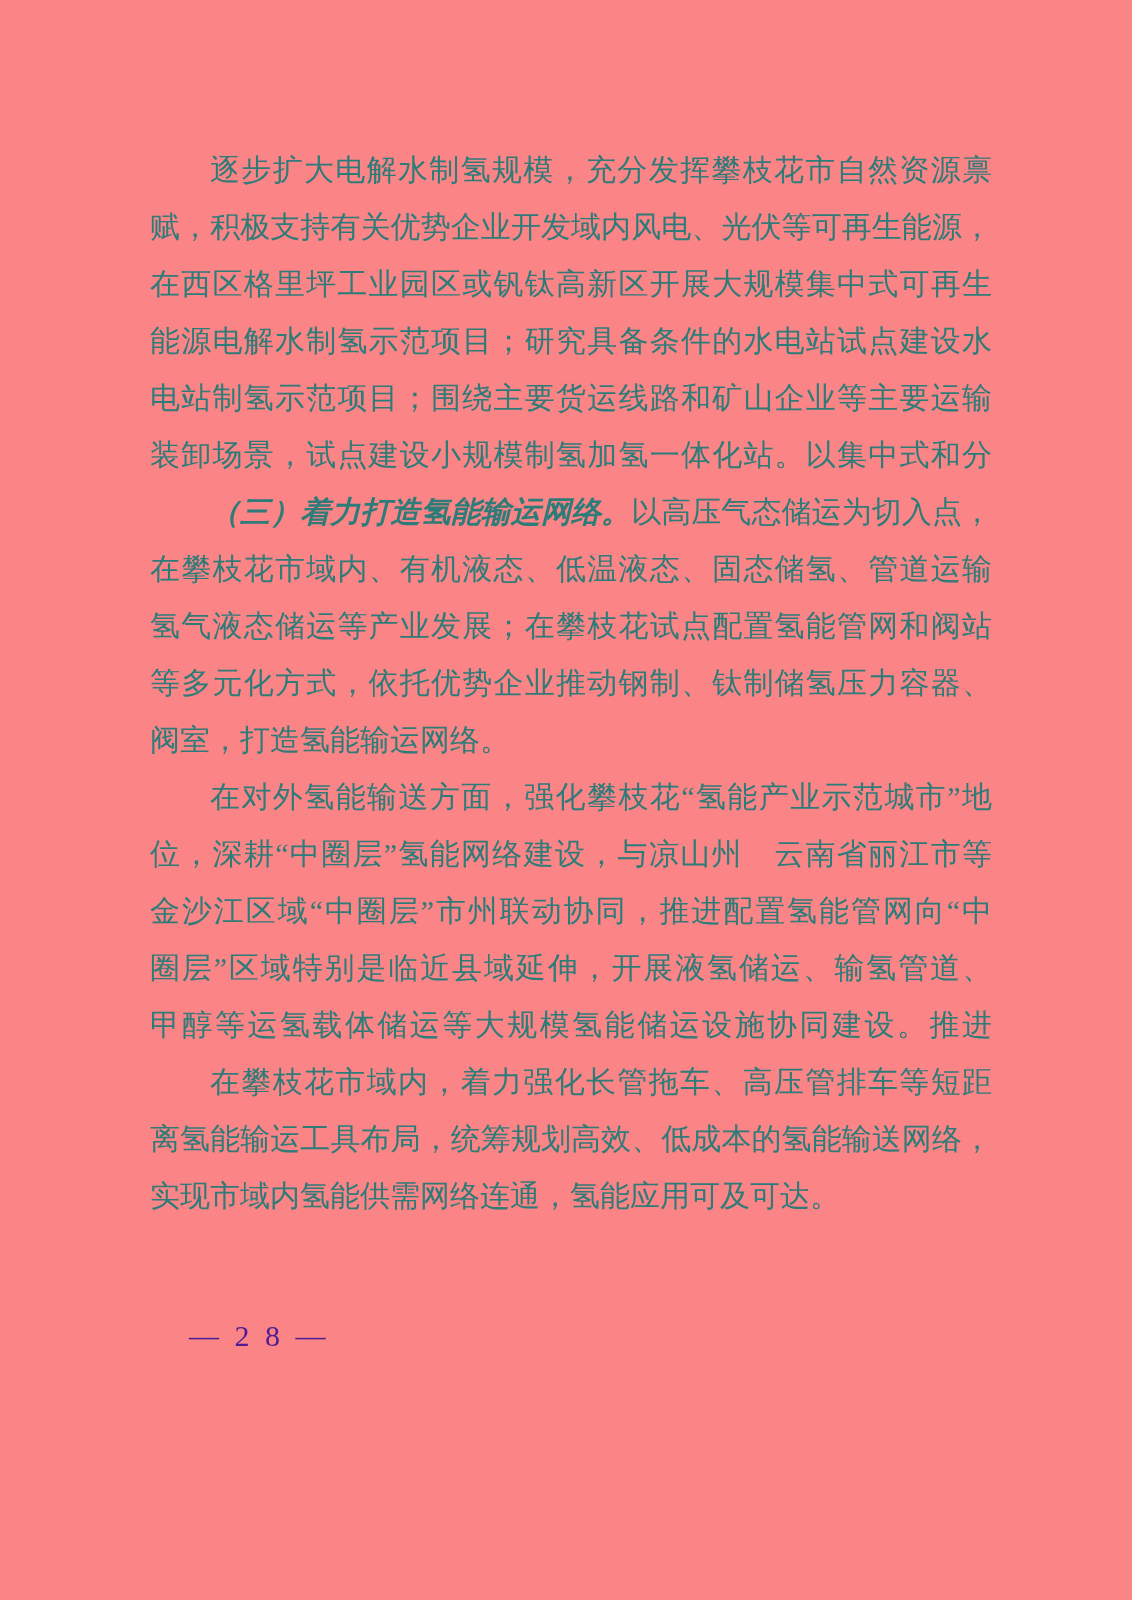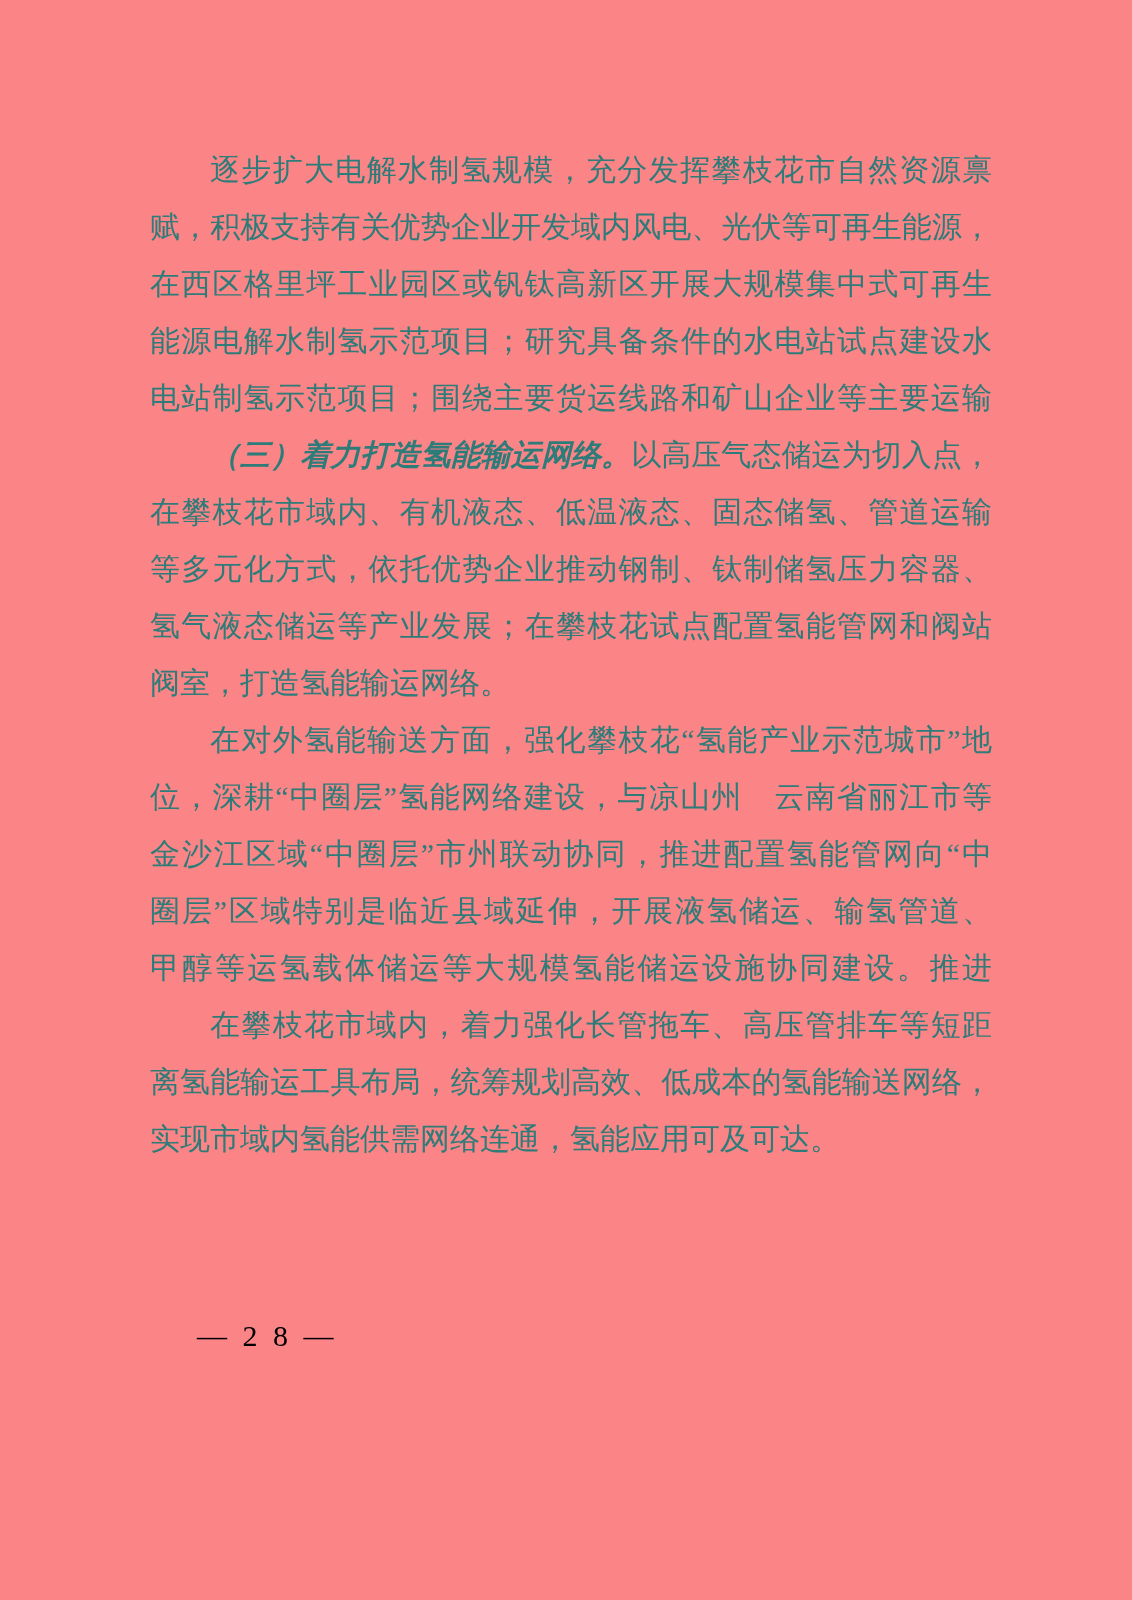--- a/index.html
+++ b/index.html
@@ -41,48 +41,49 @@
   }
   .line.indent {
     text-indent: 2em;
   }
   .heading {
     font-weight: bold;
     font-style: italic;
   }
   .footer {
     position: absolute;
-    left: 197px;
+    left: 189px;
     top: 1316px;
     font-size: 30px;
     line-height: 40px;
     letter-spacing: 4px;
-    color: #000000;
+    color: #4c1d95;
   }
 </style>
 </head>
 <body>
 
 <div class="page">
 
   <div class="textblock">
 
     <div class="paragraph">
       <div class="line indent">逐步扩大电解水制氢规模，充分发挥攀枝花市自然资源禀</div>
       <div class="line">赋，积极支持有关优势企业开发域内风电、光伏等可再生能源，</div>
       <div class="line">在西区格里坪工业园区或钒钛高新区开展大规模集中式可再生</div>
       <div class="line">能源电解水制氢示范项目；研究具备条件的水电站试点建设水</div>
       <div class="line">电站制氢示范项目；围绕主要货运线路和矿山企业等主要运输</div>
+      <div class="line">装卸场景，试点建设小规模制氢加氢一体化站。以集中式和分</div>
     </div>
 
     <div class="paragraph">
       <div class="line indent"><span class="heading">（三）着力打造氢能输运网络。</span><span>以高压气态储运为切入点，</span></div>
       <div class="line">在攀枝花市域内、有机液态、低温液态、固态储氢、管道运输</div>
+      <div class="line">氢气液态储运等产业发展；在攀枝花试点配置氢能管网和阀站</div>
       <div class="line">等多元化方式，依托优势企业推动钢制、钛制储氢压力容器、</div>
-      <div class="line">氢气液态储运等产业发展；在攀枝花试点配置氢能管网和阀站</div>
       <div class="line end">阀室，打造氢能输运网络。</div>
     </div>
 
     <div class="paragraph">
       <div class="line indent">在对外氢能输送方面，强化攀枝花“氢能产业示范城市”地</div>
       <div class="line">位，深耕“中圈层”氢能网络建设，与凉山州　云南省丽江市等</div>
       <div class="line">金沙江区域“中圈层”市州联动协同，推进配置氢能管网向“中</div>
       <div class="line">圈层”区域特别是临近县域延伸，开展液氢储运、输氢管道、</div>
       <div class="line">甲醇等运氢载体储运等大规模氢能储运设施协同建设。推进</div>
     </div>

